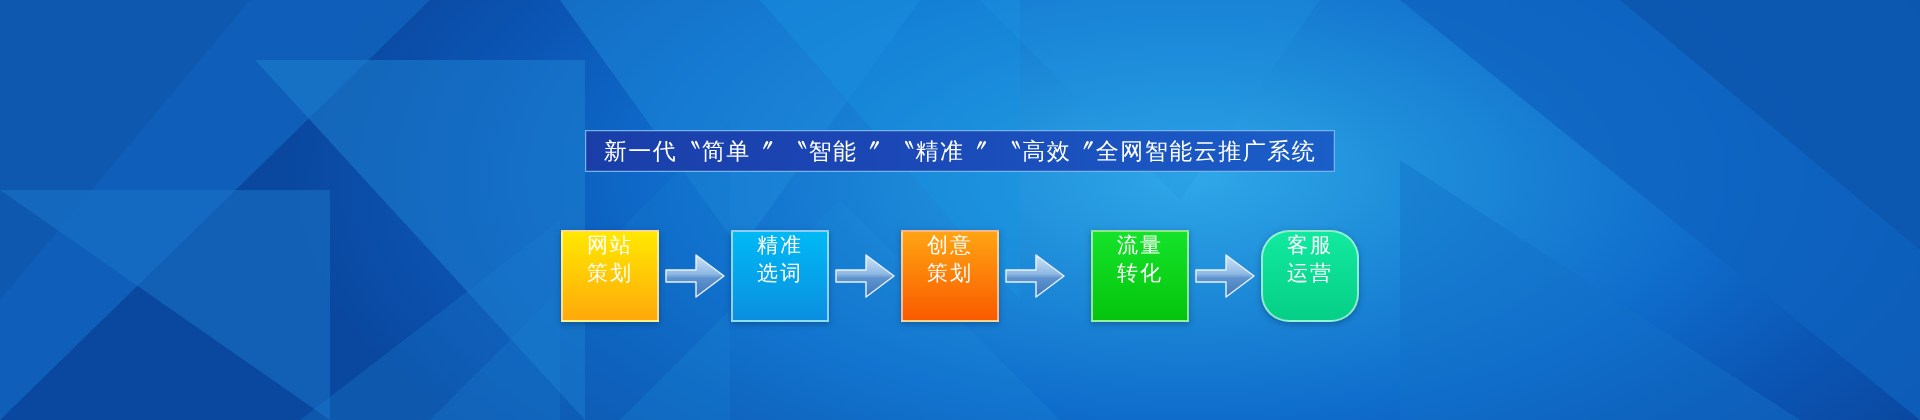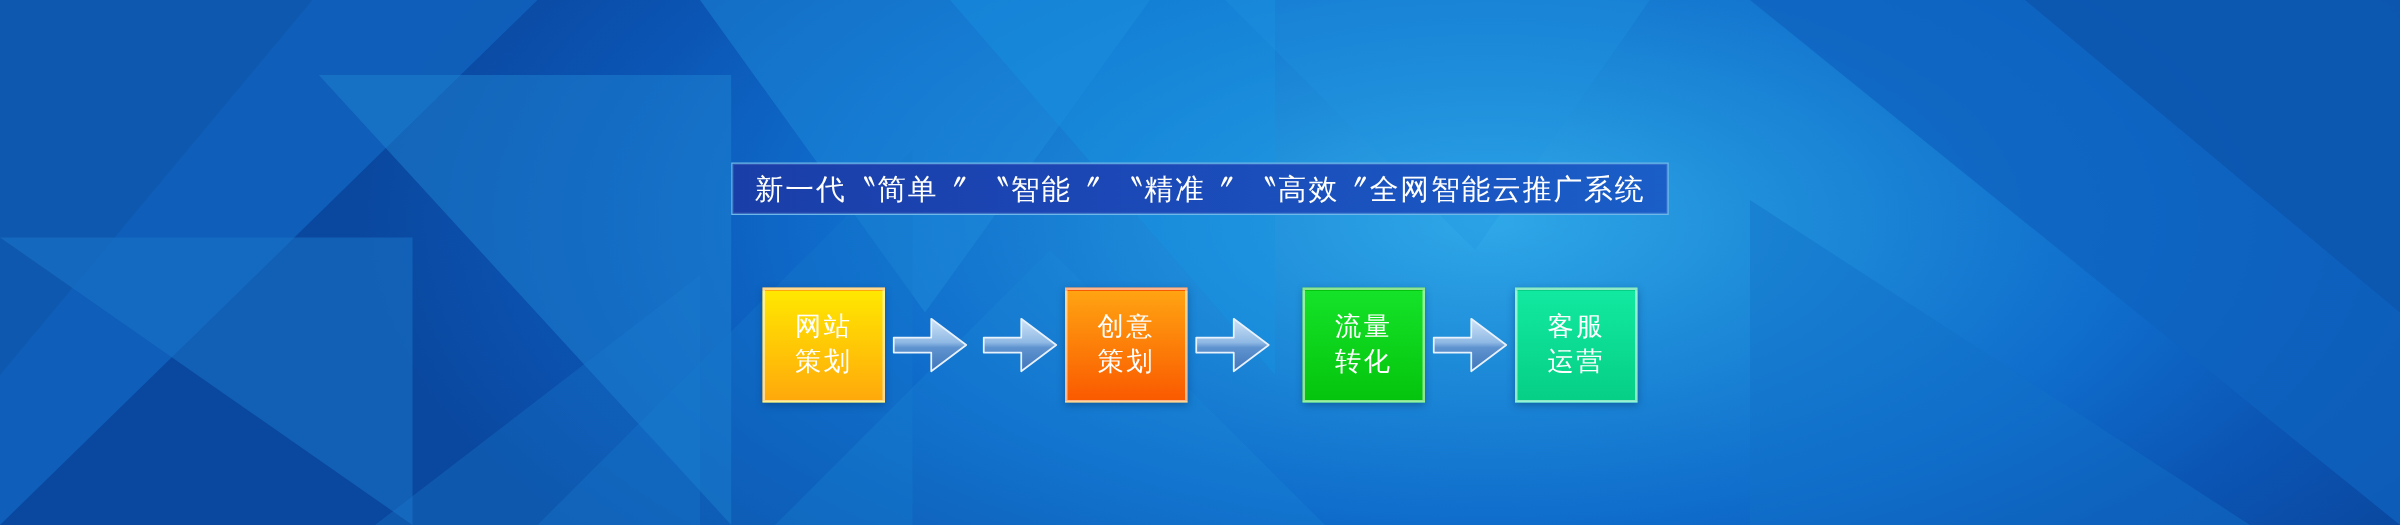--- a/index.html
+++ b/index.html
@@ -79,21 +79,21 @@
 
   
   #flow {
     position:absolute; top:228px; left:50%; transform:translateX(-50%);
     display:flex; align-items:center;
     height:96px;
   }
   .step {
     width:98px; height:92px;
     display:flex; flex-direction:column;
-    align-items:center; justify-content:center;
+    align-items:center; justify-content:flex-start;
     color:#ffffff;
     font-size:21px; line-height:1.32; letter-spacing:2px;
     box-shadow:0 2px 6px rgba(0,30,70,.35);
     border:2px solid rgba(255,255,255,.55);
   }
   .step span { display:block; }
 
   .arrow { width:72px; height:92px; display:flex; align-items:center; justify-content:center; }
   .arrow svg { display:block; }
 </style>
@@ -132,20 +132,24 @@
             <linearGradient id="ag" x1="0" y1="0" x2="0" y2="1">
               <stop offset="0%" stop-color="#cfe3f7"></stop>
               <stop offset="45%" stop-color="#8fb9e4"></stop>
               <stop offset="55%" stop-color="#5f93cf"></stop>
               <stop offset="100%" stop-color="#3f76bb"></stop>
             </linearGradient>
           </defs>
           <path d="M2 17 L32 17 L32 2 L60 23 L32 44 L32 29 L2 29 Z" fill="url(#ag)" stroke="#e8f2fc" stroke-width="1.4" stroke-linejoin="round"></path>
         </svg>
       </div>
+      <div class="step" style="background: linear-gradient(rgb(0, 185, 245) 0%, rgb(11, 143, 224) 100%);">
+        <span>精准</span>
+        <span>选词</span>
+      </div>
       <div class="arrow">
         <svg width="62" height="46" viewBox="0 0 62 46">
           <defs>
             <linearGradient id="ag" x1="0" y1="0" x2="0" y2="1">
               <stop offset="0%" stop-color="#cfe3f7"></stop>
               <stop offset="45%" stop-color="#8fb9e4"></stop>
               <stop offset="55%" stop-color="#5f93cf"></stop>
               <stop offset="100%" stop-color="#3f76bb"></stop>
             </linearGradient>
           </defs>
@@ -179,19 +183,19 @@
             <linearGradient id="ag" x1="0" y1="0" x2="0" y2="1">
               <stop offset="0%" stop-color="#cfe3f7"></stop>
               <stop offset="45%" stop-color="#8fb9e4"></stop>
               <stop offset="55%" stop-color="#5f93cf"></stop>
               <stop offset="100%" stop-color="#3f76bb"></stop>
             </linearGradient>
           </defs>
           <path d="M2 17 L32 17 L32 2 L60 23 L32 44 L32 29 L2 29 Z" fill="url(#ag)" stroke="#e8f2fc" stroke-width="1.4" stroke-linejoin="round"></path>
         </svg>
       </div>
-      <div class="step" style="background: linear-gradient(rgb(18, 233, 160) 0%, rgb(6, 207, 134) 100%);">
+      <div class="step" style="background: linear-gradient(rgb(18, 233, 160) 0%, rgb(6, 207, 134) 100%); border-radius: 28px;">
         <span>客服</span>
         <span>运营</span>
       </div>
     </div>
 
 </div>
 
 </body></html>

